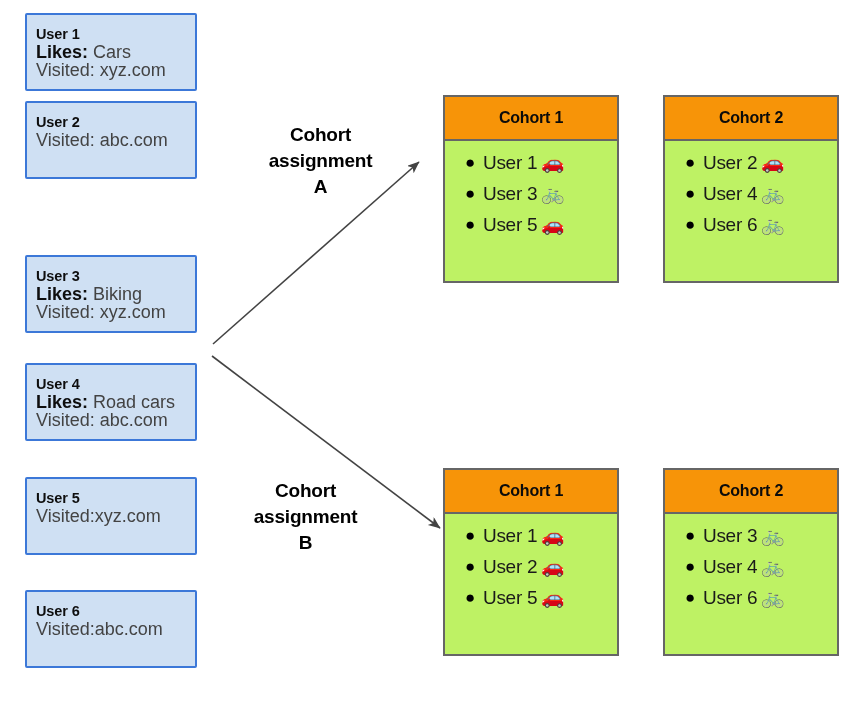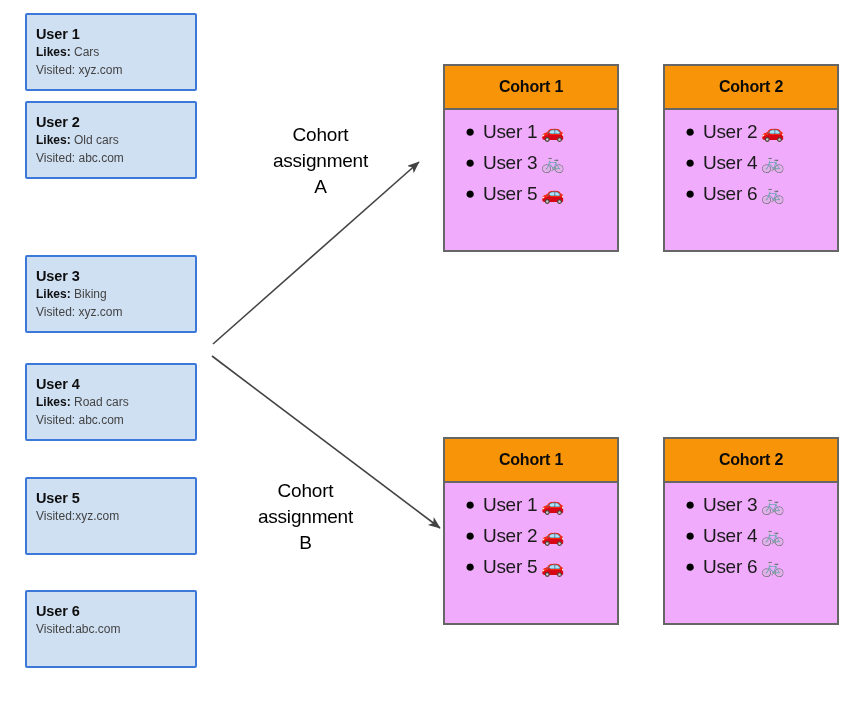--- a/index.html
+++ b/index.html
@@ -42,38 +42,39 @@
   }
   .uc-name {
     font-size: 14.5px;
     font-weight: bold;
     color: #0e0e0e;
     line-height: 18px;
     letter-spacing: -0.1px;
     white-space: nowrap;
   }
   .uc-row {
-    font-size: 12px;
+    font-size: 18px;
     color: #434343;
     line-height: 18px;
     white-space: nowrap;
   }
   .uc-row .k {
     font-weight: bold;
     color: #0e0e0e;
   }
   .uc-row .v { color: #434343; }
 
   
   .cohort-box {
     position: absolute;
     width: 176px;
     box-sizing: border-box;
     border: 2px solid #666666;
-    background: #f0abfc;
+    background: #bef264;
+    margin-top: 31px;
   }
   .cohort-header {
     height: 44px;
     box-sizing: border-box;
     background: #f79408;
     border-bottom: 2px solid #666666;
     display: flex;
     align-items: center;
     justify-content: center;
     font-size: 16px;
@@ -106,21 +107,21 @@
     margin-left: 4px;
     font-size: 19px;
     line-height: 1;
   }
 
   
   .arrow-label {
     position: absolute;
     text-align: center;
     font-size: 19px;
-    font-weight: normal;
+    font-weight: bold;
     color: #000000;
     line-height: 26px;
     letter-spacing: -0.2px;
   }
 
   svg.connectors {
     position: absolute;
     left: 0; top: 0;
     width: 857px;
     height: 708px;
@@ -137,21 +138,20 @@
     <div class="uc-inner">
       <div class="uc-name">User 1</div>
       <div class="uc-row"><span class="k">Likes:</span> <span class="v">Cars</span></div>
       <div class="uc-row"><span class="v">Visited:</span> <span class="v">xyz.com</span></div>
     </div>
   </div>
 
   <div class="user-card" style="top:101px;">
     <div class="uc-inner">
       <div class="uc-name">User 2</div>
-      <div class="uc-row"><span class="k">Likes:</span> <span class="v">Old cars</span></div>
       <div class="uc-row"><span class="v">Visited:</span> <span class="v">abc.com</span></div>
     </div>
   </div>
 
   <div class="user-card" style="top:255px;">
     <div class="uc-inner">
       <div class="uc-name">User 3</div>
       <div class="uc-row"><span class="k">Likes:</span> <span class="v">Biking</span></div>
       <div class="uc-row"><span class="v">Visited:</span> <span class="v">xyz.com</span></div>
     </div>

